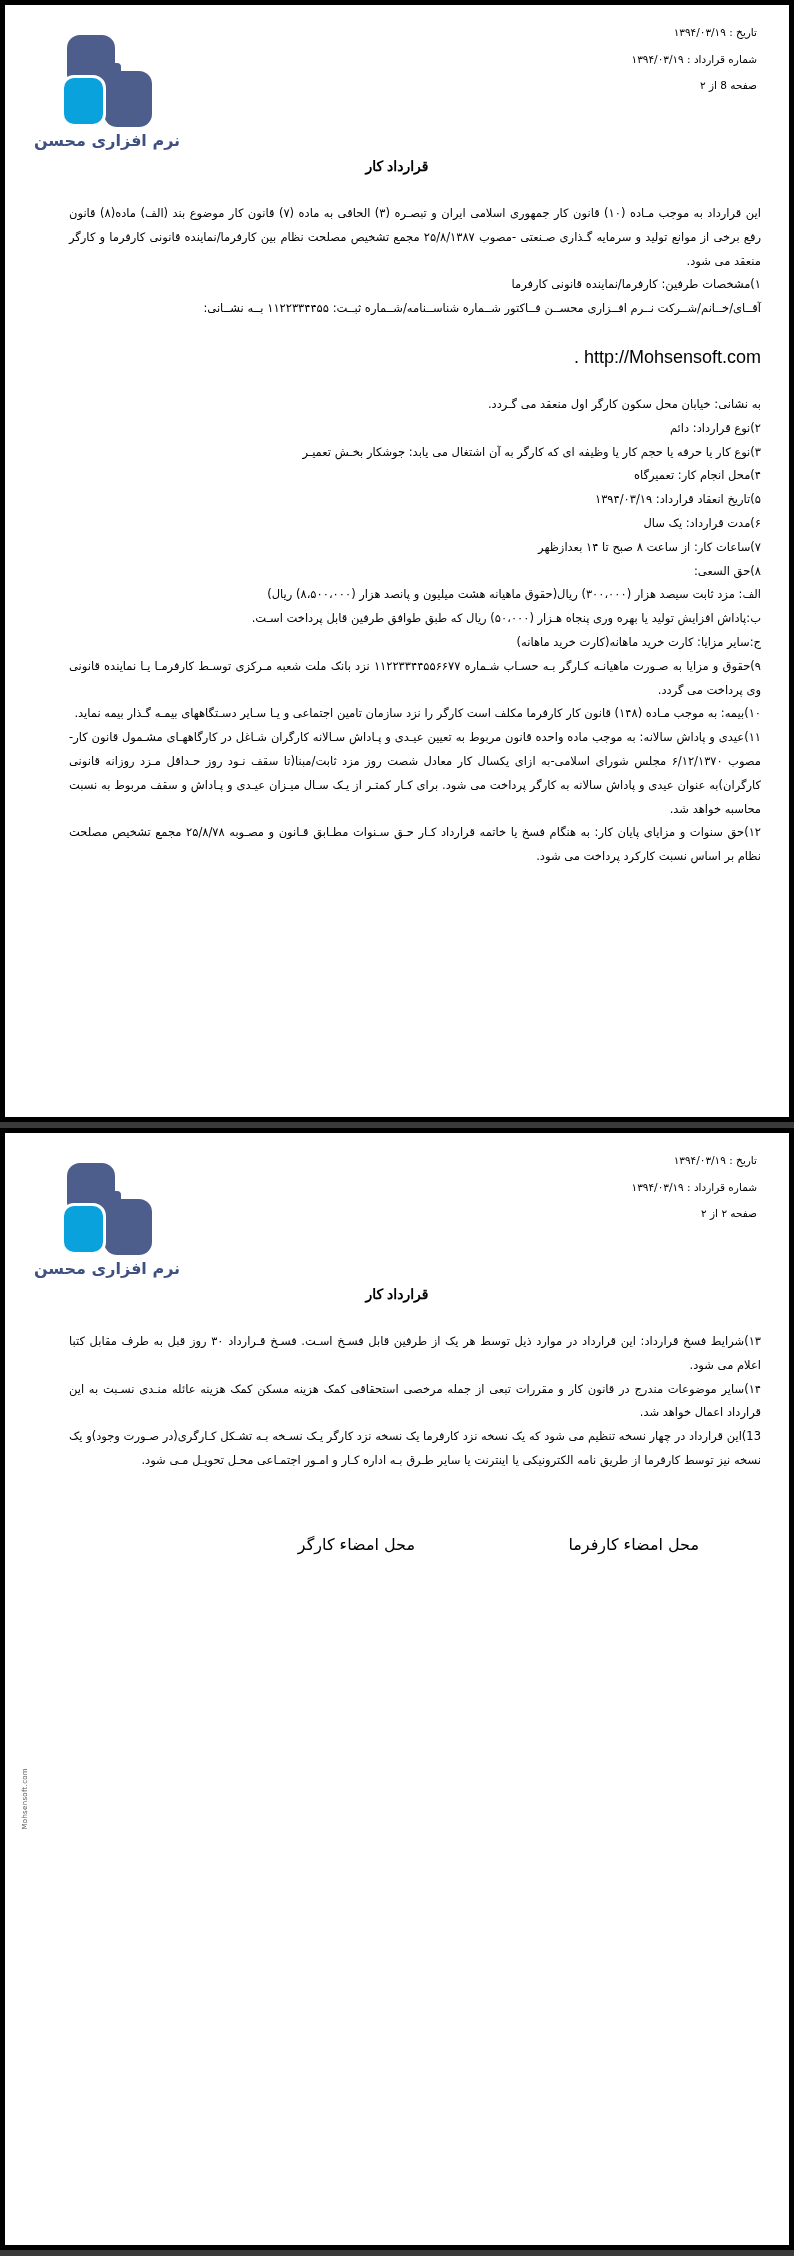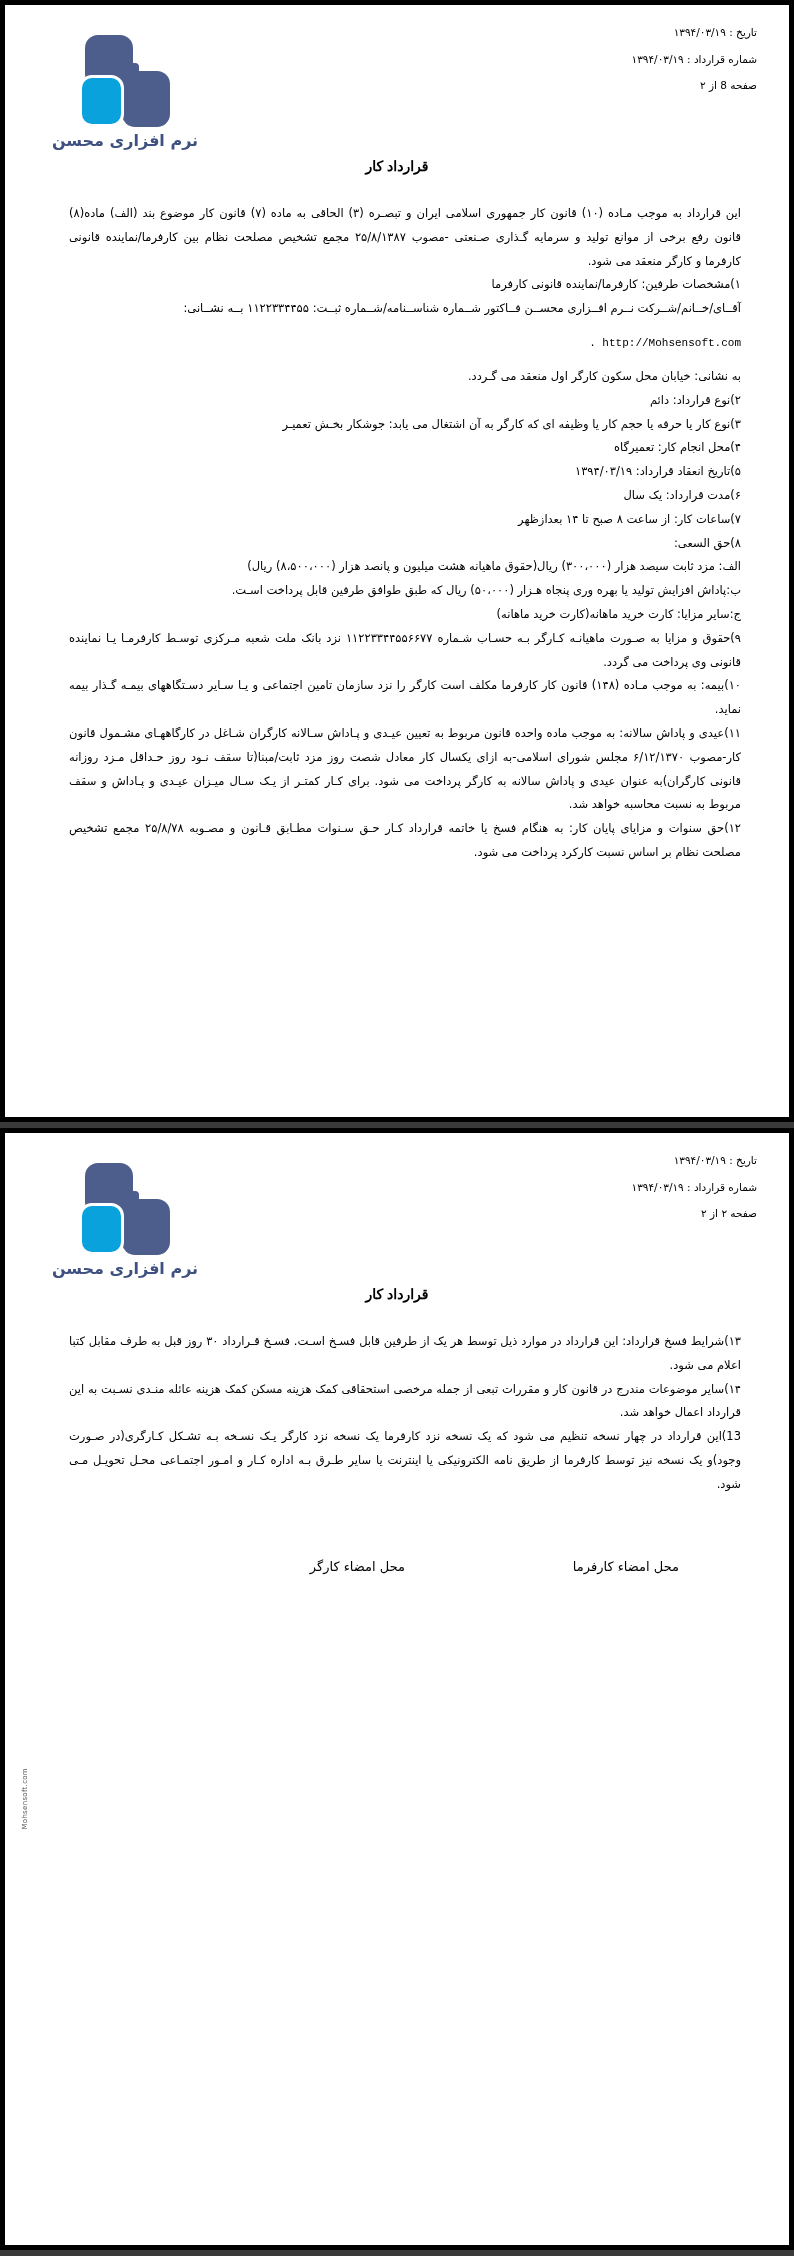--- a/index.html
+++ b/index.html
@@ -54,21 +54,21 @@
     color: #000;
     margin-bottom: 16px;
     white-space: nowrap;
     font-family: "DejaVu Sans", sans-serif;
   }
 
   
   .logo-wrap {
     position: absolute;
     top: 30px;
-    left: 45px;
+    left: 27px;
     width: 150px;
   }
 
   .logo-mark {
     position: relative;
     width: 96px;
     height: 92px;
     margin: 0 auto 4px auto;
   }
 
@@ -116,57 +116,57 @@
     font-size: 14px;
     font-weight: bold;
     color: #000;
     direction: rtl;
     margin-top: 3px;
     font-family: Liberation Sans, sans-serif;
   }
 
   
   .body {
-    padding: 28px 48px 0 52px;
+    padding: 28px 28px 0 52px;
     direction: rtl;
     text-align: justify;
     text-align-last: right;
     margin-left: 12px;
   }
 
   .para {
     font-size: 11.5px;
     line-height: 2.07;
     color: #000;
     margin: 0 0 0 0;
     direction: rtl;
     text-align: justify;
     font-family: "DejaVu Sans", sans-serif;
   }
   .para.no-justify { text-align: left; }
 
   .url-line {
-    font-size: 11px;
+    font-size: 18px;
     direction: ltr;
     text-align: center;
     line-height: 2.0;
-    font-family: Liberation Mono, monospace;
+    font-family: Liberation Sans, sans-serif;
   }
 
   
   .sign-row {
     display: flex;
     direction: rtl;
     margin-top: 62px;
     padding: 0 62px 0 62px;
   }
   .sign-cell {
     flex: 1;
     text-align: center;
-    font-size: 13px;
+    font-size: 16px;
     color: #000;
     direction: rtl;
     font-family: "DejaVu Sans", sans-serif;
   }
 
   
   .side-watermark {
     position: absolute;
     left: 16px;
     bottom: 415px;

